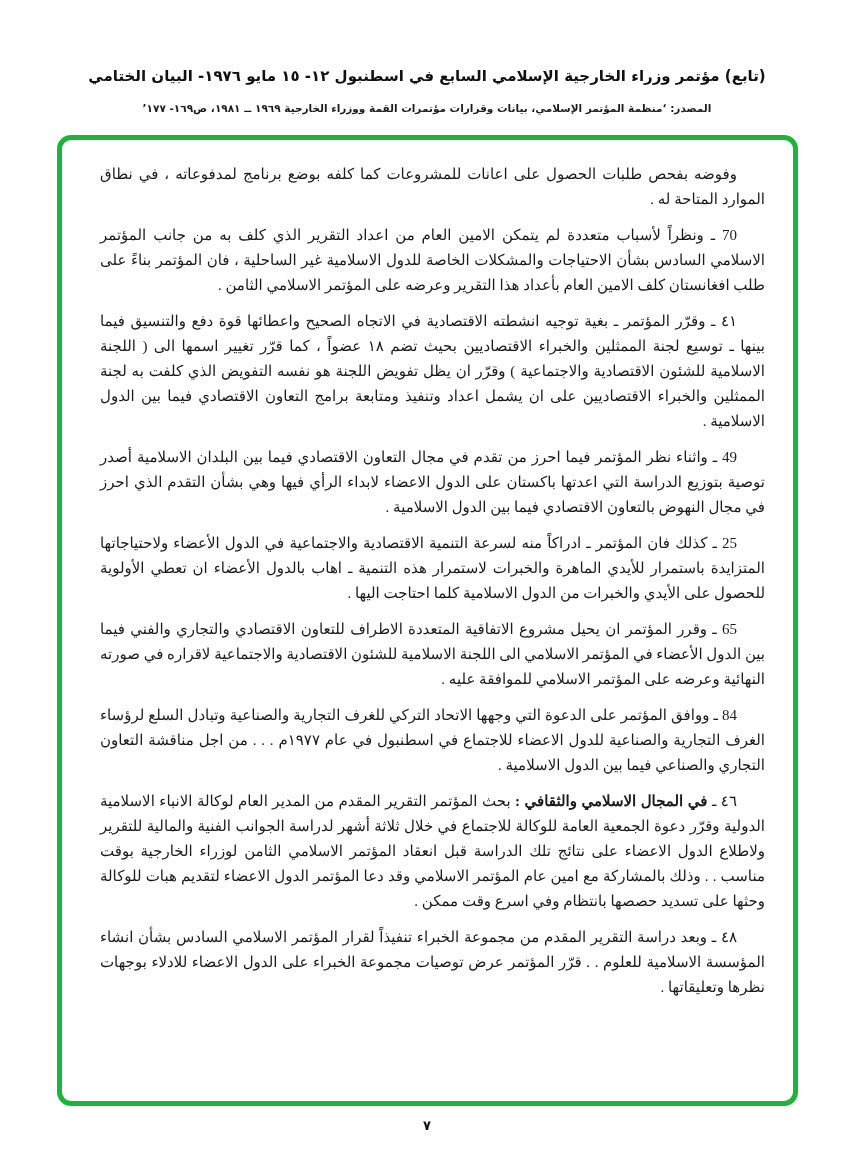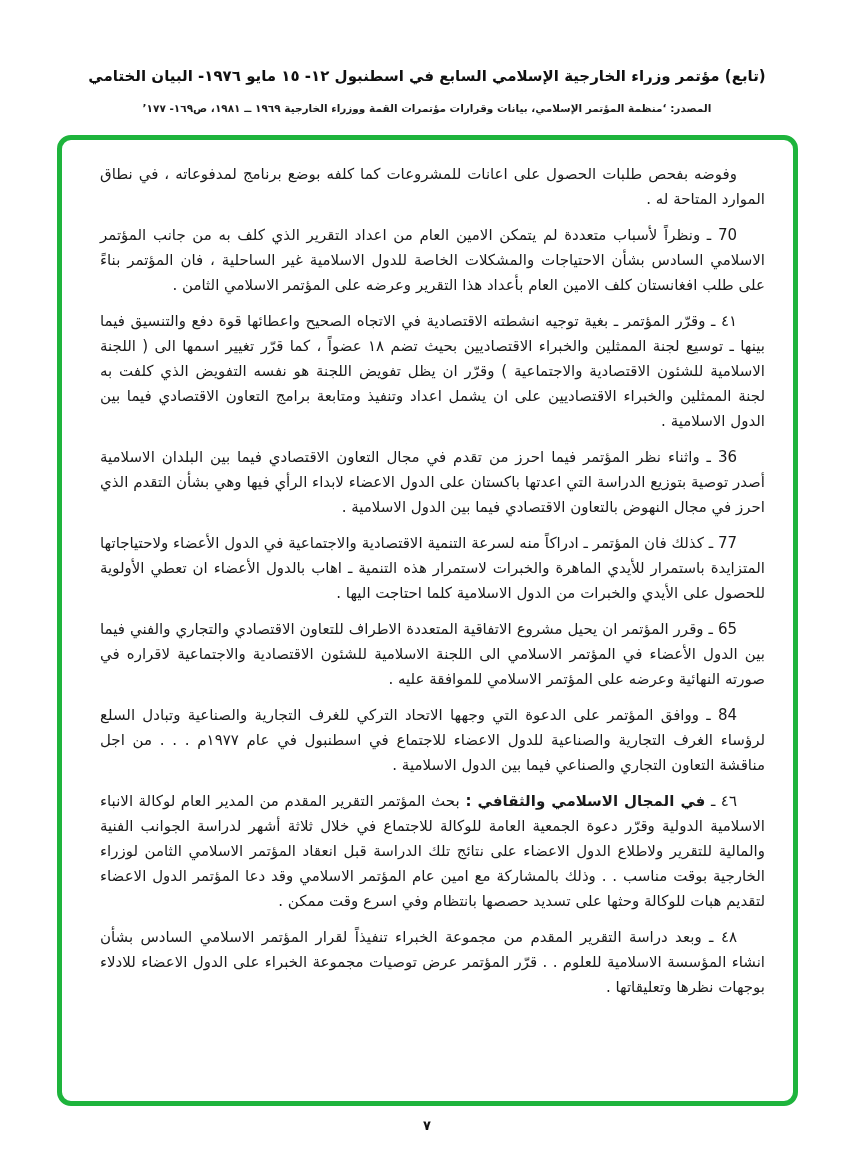--- a/index.html
+++ b/index.html
@@ -39,20 +39,21 @@
   .frame {
     position: absolute;
     left: 57px;
     top: 135px;
     width: 741px;
     height: 971px;
     box-sizing: border-box;
     border: 5px solid var(--frame-green, #1eb43c);
     border-radius: 14px;
     background: #ffffff;
+    font-family: Liberation Serif, serif;
   }
   .content {
     box-sizing: border-box;
     height: 100%;
     padding: 22px 28px 10px 38px;
     direction: rtl;
     text-align: justify;
     font-size: 15px;
     line-height: 25px;
     color: #1b1b1b;
@@ -89,23 +90,23 @@
 
   <div class="frame">
     <div class="content">
 
       <p class="para"><span></span><span class="lead"></span><span>وفوضه بفحص طلبات الحصول على اعانات للمشروعات كما كلفه بوضع برنامج لمدفوعاته ، في نطاق الموارد المتاحة له .</span></p>
 
       <p class="para"><span>70 ـ </span><span class="lead"></span><span>ونظراً لأسباب متعددة لم يتمكن الامين العام من اعداد التقرير الذي كلف به من جانب المؤتمر الاسلامي السادس بشأن الاحتياجات والمشكلات الخاصة للدول الاسلامية غير الساحلية ، فان المؤتمر بناءً على طلب افغانستان كلف الامين العام بأعداد هذا التقرير وعرضه على المؤتمر الاسلامي الثامن .</span></p>
 
       <p class="para"><span>٤١ ـ </span><span class="lead"></span><span>وقرّر المؤتمر ـ بغية توجيه انشطته الاقتصادية في الاتجاه الصحيح واعطائها قوة دفع والتنسيق فيما بينها ـ توسيع لجنة الممثلين والخبراء الاقتصاديين بحيث تضم ١٨ عضواً ، كما قرّر تغيير اسمها الى ( اللجنة الاسلامية للشئون الاقتصادية والاجتماعية ) وقرّر ان يظل تفويض اللجنة هو نفسه التفويض الذي كلفت به لجنة الممثلين والخبراء الاقتصاديين على ان يشمل اعداد وتنفيذ ومتابعة برامج التعاون الاقتصادي فيما بين الدول الاسلامية .</span></p>
 
-      <p class="para"><span>36 ـ </span><span class="lead"></span><span>واثناء نظر المؤتمر فيما احرز من تقدم في مجال التعاون الاقتصادي فيما بين البلدان الاسلامية أصدر توصية بتوزيع الدراسة التي اعدتها باكستان على الدول الاعضاء لابداء الرأي فيها وهي بشأن التقدم الذي احرز في مجال النهوض بالتعاون الاقتصادي فيما بين الدول الاسلامية .</span></p>
+      <p class="para"><span>49 ـ </span><span class="lead"></span><span>واثناء نظر المؤتمر فيما احرز من تقدم في مجال التعاون الاقتصادي فيما بين البلدان الاسلامية أصدر توصية بتوزيع الدراسة التي اعدتها باكستان على الدول الاعضاء لابداء الرأي فيها وهي بشأن التقدم الذي احرز في مجال النهوض بالتعاون الاقتصادي فيما بين الدول الاسلامية .</span></p>
 
-      <p class="para"><span>77 ـ </span><span class="lead"></span><span>كذلك فان المؤتمر ـ ادراكاً منه لسرعة التنمية الاقتصادية والاجتماعية في الدول الأعضاء ولاحتياجاتها المتزايدة باستمرار للأيدي الماهرة والخبرات لاستمرار هذه التنمية ـ اهاب بالدول الأعضاء ان تعطي الأولوية للحصول على الأيدي والخبرات من الدول الاسلامية كلما احتاجت اليها .</span></p>
+      <p class="para"><span>25 ـ </span><span class="lead"></span><span>كذلك فان المؤتمر ـ ادراكاً منه لسرعة التنمية الاقتصادية والاجتماعية في الدول الأعضاء ولاحتياجاتها المتزايدة باستمرار للأيدي الماهرة والخبرات لاستمرار هذه التنمية ـ اهاب بالدول الأعضاء ان تعطي الأولوية للحصول على الأيدي والخبرات من الدول الاسلامية كلما احتاجت اليها .</span></p>
 
       <p class="para"><span>65 ـ </span><span class="lead"></span><span>وقرر المؤتمر ان يحيل مشروع الاتفاقية المتعددة الاطراف للتعاون الاقتصادي والتجاري والفني فيما بين الدول الأعضاء في المؤتمر الاسلامي الى اللجنة الاسلامية للشئون الاقتصادية والاجتماعية لاقراره في صورته النهائية وعرضه على المؤتمر الاسلامي للموافقة عليه .</span></p>
 
       <p class="para"><span>84 ـ </span><span class="lead"></span><span>ووافق المؤتمر على الدعوة التي وجهها الاتحاد التركي للغرف التجارية والصناعية وتبادل السلع لرؤساء الغرف التجارية والصناعية للدول الاعضاء للاجتماع في اسطنبول في عام ١٩٧٧م . . . من اجل مناقشة التعاون التجاري والصناعي فيما بين الدول الاسلامية .</span></p>
 
       <p class="para"><span>٤٦ ـ </span><span class="lead">في المجال الاسلامي والثقافي : </span><span>بحث المؤتمر التقرير المقدم من المدير العام لوكالة الانباء الاسلامية الدولية وقرّر دعوة الجمعية العامة للوكالة للاجتماع في خلال ثلاثة أشهر لدراسة الجوانب الفنية والمالية للتقرير ولاطلاع الدول الاعضاء على نتائج تلك الدراسة قبل انعقاد المؤتمر الاسلامي الثامن لوزراء الخارجية بوقت مناسب . . وذلك بالمشاركة مع امين عام المؤتمر الاسلامي وقد دعا المؤتمر الدول الاعضاء لتقديم هبات للوكالة وحثها على تسديد حصصها بانتظام وفي اسرع وقت ممكن .</span></p>
 
 
       <p class="para"><span>٤٨ ـ </span><span class="lead"></span><span>وبعد دراسة التقرير المقدم من مجموعة الخبراء تنفيذاً لقرار المؤتمر الاسلامي السادس بشأن انشاء المؤسسة الاسلامية للعلوم . . قرّر المؤتمر عرض توصيات مجموعة الخبراء على الدول الاعضاء للادلاء بوجهات نظرها وتعليقاتها .</span></p>
 

